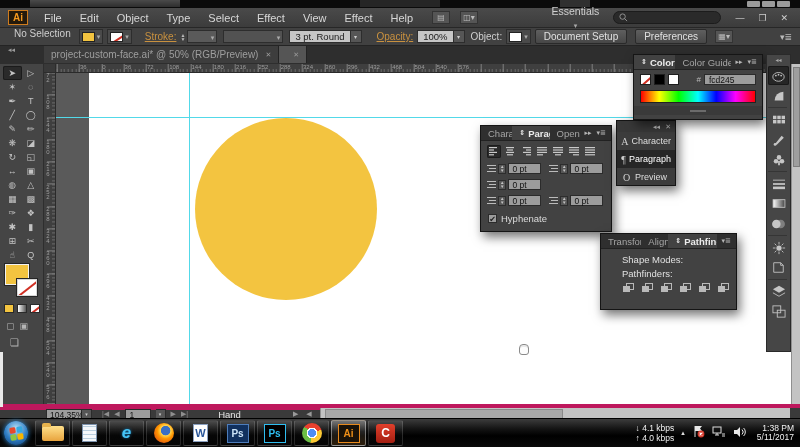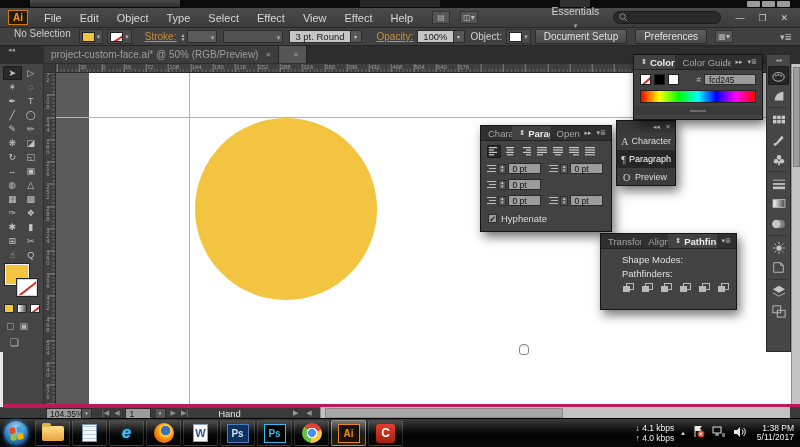--- a/index.html
+++ b/index.html
@@ -157,21 +157,21 @@
   .dock-hdr{font-size:6px;color:#aaa;height:9px;line-height:9px;}
   .dock-btn{width:21px;height:19px;display:flex;align-items:center;justify-content:center;border-radius:2px;margin:1px 0;}
   .dock-btn.active{background:#262626;box-shadow:inset 0 0 0 1px #191919;}
   .dock-sep{width:19px;height:1px;background:#353535;margin:2px 0;}
 
   
   .vscroll{position:absolute;left:791px;top:64px;width:9px;height:340px;background:#c3c3c3;border-left:1px solid #8f8f8f;}
   .vscroll .thumb{position:absolute;left:1px;top:3px;width:7px;height:100px;background:#9e9e9e;border:1px solid #7d7d7d;}
 
   
-  .statusbar{position:absolute;left:0;top:404px;width:800px;height:14px;background:#3a3a3a;border-top:4px solid #be185d;
+  .statusbar{position:absolute;left:0;top:404px;width:800px;height:14px;background:#3a3a3a;border-top:6px solid #be185d;
              display:flex;align-items:center;font-size:9px;color:#cfcfcf;}
   .zoom-field{margin-left:46px;width:36px;height:11px;background:#9c9c9c;color:#111;font-size:8.5px;line-height:11px;padding-left:3px;border:1px solid #2b2b2b;}
   .sb-dd{width:10px;height:11px;background:#565656;border:1px solid #2b2b2b;border-left:none;color:#ccc;font-size:5px;
          display:flex;align-items:center;justify-content:center;}
   .nav{display:flex;align-items:center;gap:5px;margin-left:10px;color:#8f8f8f;font-size:7px;}
   .ab-field{width:26px;height:11px;background:#9c9c9c;color:#111;font-size:8.5px;line-height:11px;padding-left:4px;border:1px solid #2b2b2b;}
   .sb-tool{margin-left:30px;font-size:9.5px;color:#e2e2e2;}
   .sb-arrows{margin-left:52px;display:flex;gap:8px;color:#9a9a9a;font-size:7px;}
   .hscroll{flex:1;margin-left:8px;height:13px;background:#c3c3c3;border-left:1px solid #8f8f8f;position:relative;}
   .hscroll .thumb{position:absolute;left:4px;top:1px;width:238px;height:10px;background:#a8a8a8;border:1px solid #8a8a8a;}

